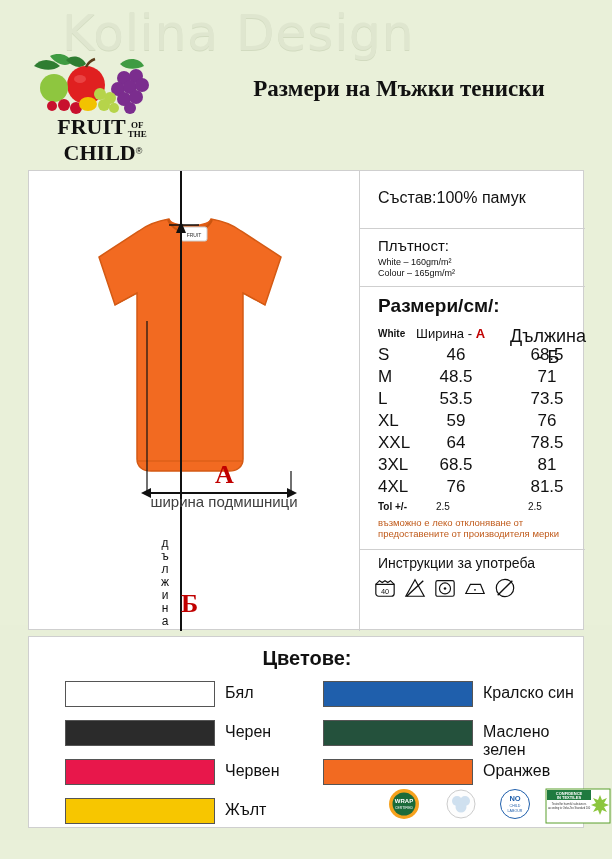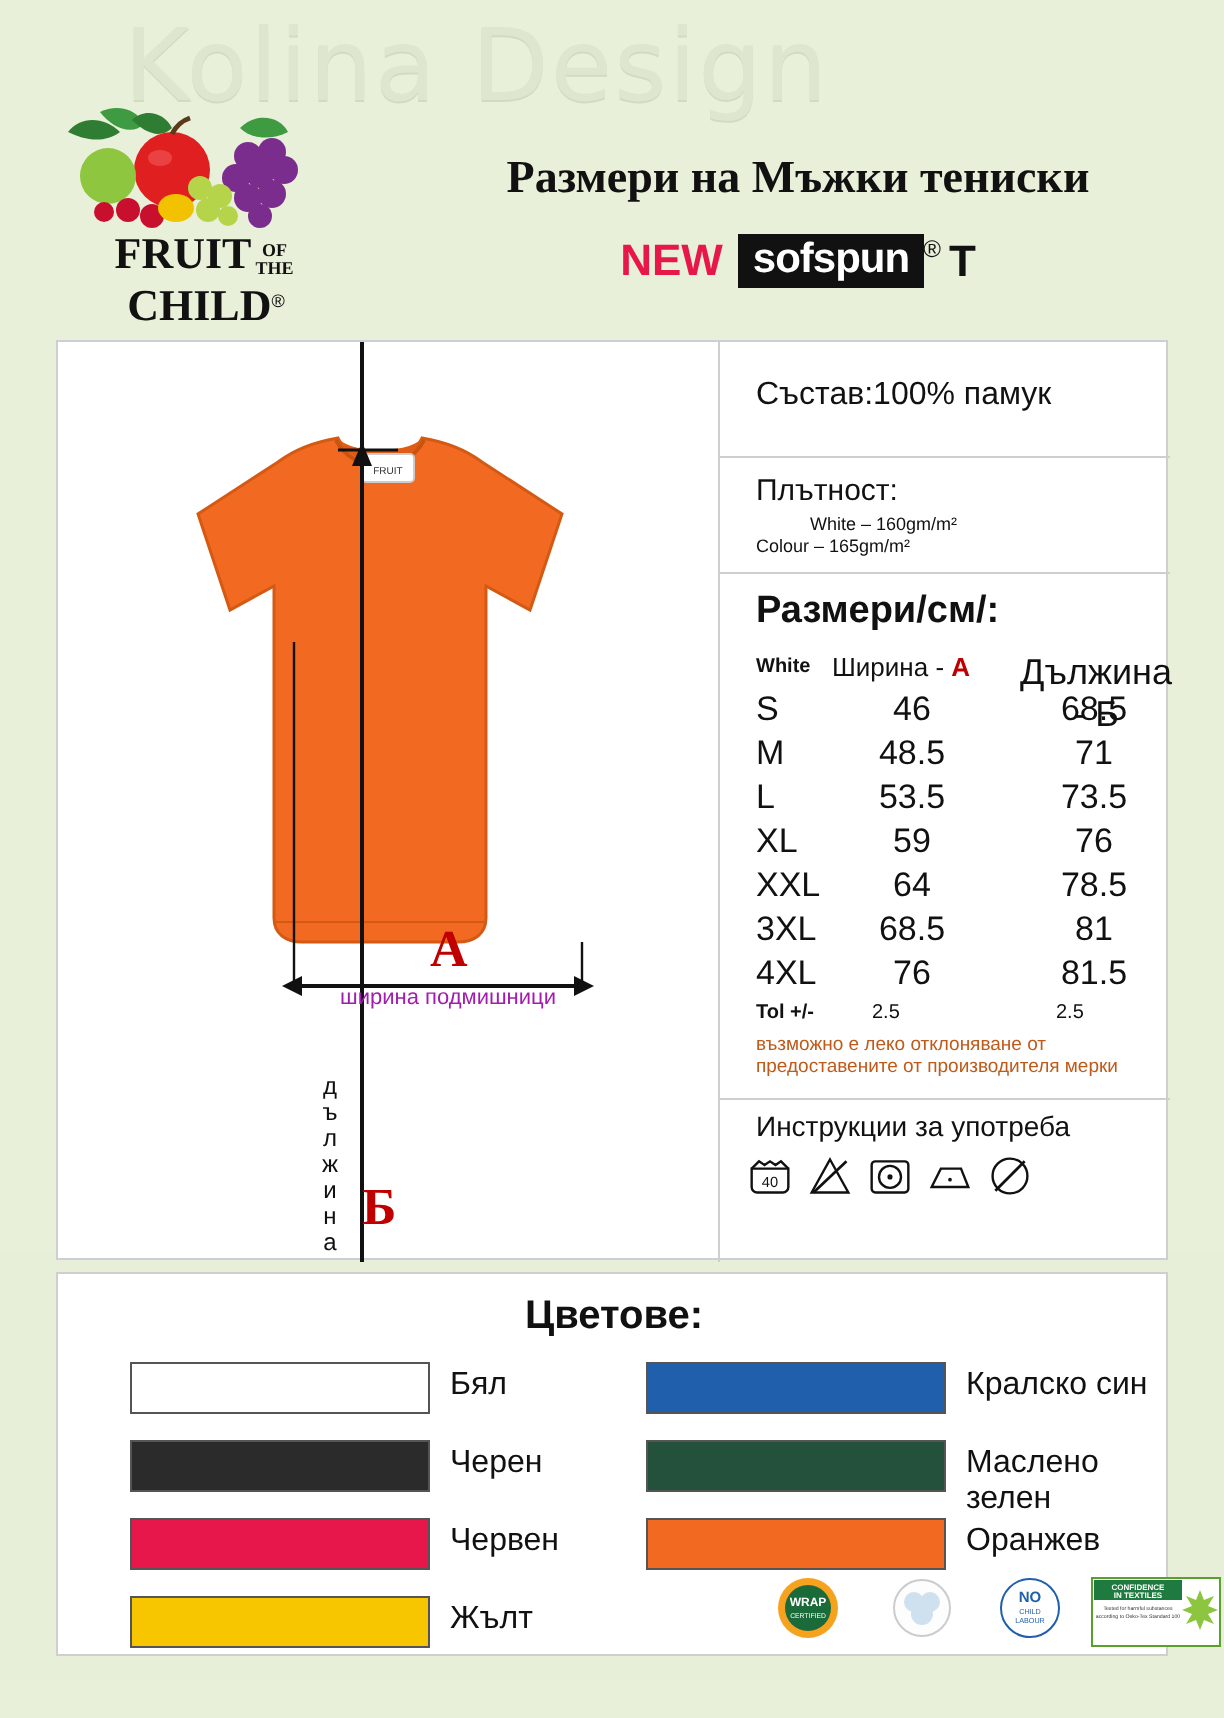--- a/index.html
+++ b/index.html
@@ -71,38 +71,38 @@
   }
 
   
   .shirt-wrap { position:absolute; left:0; top:0; width:330px; height:460px; }
   .lbl-A {
     position:absolute; left:186px; top:289px; font-size:26px; font-weight:bold;
     color:#c00000; font-family:"Liberation Serif", serif;
   }
   .lbl-shirina {
     position:absolute; left:110px; top:322px; width:170px; text-align:center;
-    font-size:11px; color:#a21caf;
+    font-size:15px; color:#404040;
   }
   .lbl-B {
     position:absolute; left:152px; top:418px; font-size:26px; font-weight:bold;
     color:#c00000; font-family:"Liberation Serif", serif;
   }
   .lbl-dalzhina {
     position:absolute; left:128px; top:366px; width:16px; text-align:center;
     font-size:12px; color:#111; line-height:13px;
   }
 
   
   .rblock { position:absolute; left:331px; width:225px; border-bottom:1px solid #cfcfcf; }
   .b-sustav { top:0; height:58px; }
   .b-sustav .txt { position:absolute; left:18px; top:18px; font-size:16px; color:#111; }
   .b-plat { top:58px; height:58px; }
   .b-plat .t1 { position:absolute; left:18px; top:8px; font-size:15px; color:#111; }
-  .b-plat .t2 { position:absolute; left:18px; top:28px; font-size:9px; color:#111;margin-left:27px; }
+  .b-plat .t2 { position:absolute; left:18px; top:28px; font-size:9px; color:#111; }
   .b-plat .t3 { position:absolute; left:18px; top:39px; font-size:9px; color:#111; }
   .size-title {
     position:absolute; left:349px; top:124px; font-size:19px; font-weight:bold; color:#111;
   }
   .size-hdr {
     position:absolute; left:349px; top:155px; width:210px; height:16px;
     font-size:11px; color:#111;
   }
   .size-hdr .c0 { position:absolute; left:0; top:2px; font-weight:bold; font-size:10px; }
   .size-hdr .c1 { position:absolute; left:38px; top:0; font-size:13px; }
@@ -192,23 +192,20 @@
       </g>
 
       <ellipse cx="64" cy="52" rx="9" ry="7" fill="#f2c200"></ellipse>
     </svg>
     <div class="fol-text">
       <span class="fruit">FRUIT</span><span class="fol-of"><span>OF</span><br><span>THE</span></span><span class="fruit">CHILD</span><span style="font-size:9px;vertical-align:super;">®</span>
     </div>
   </div>
 
   <div class="hdr-title">Размери на Мъжки тениски</div>
-  <div class="hdr-sub">
-    <span class="hdr-new">NEW</span><span class="sofspun"><span>sofspun</span></span><span class="hdr-reg">®</span><span class="hdr-t">T</span>
-  </div>
 
   <div class="panel">
     <div class="panel-divider"></div>
 
     <div class="shirt-wrap">
       <svg width="330" height="460" viewBox="0 0 330 460">
 
         <path d="M110 60
                  C118 54,128 50,140 48
                  C146 62,176 62,182 48

